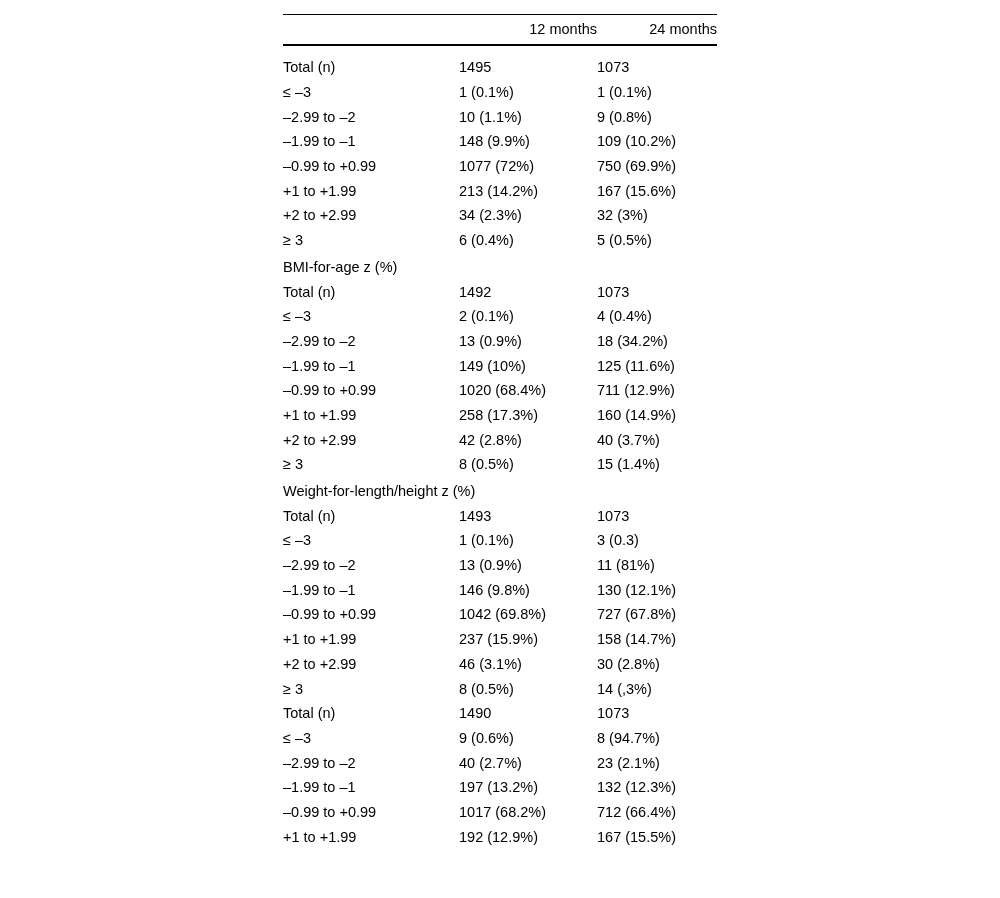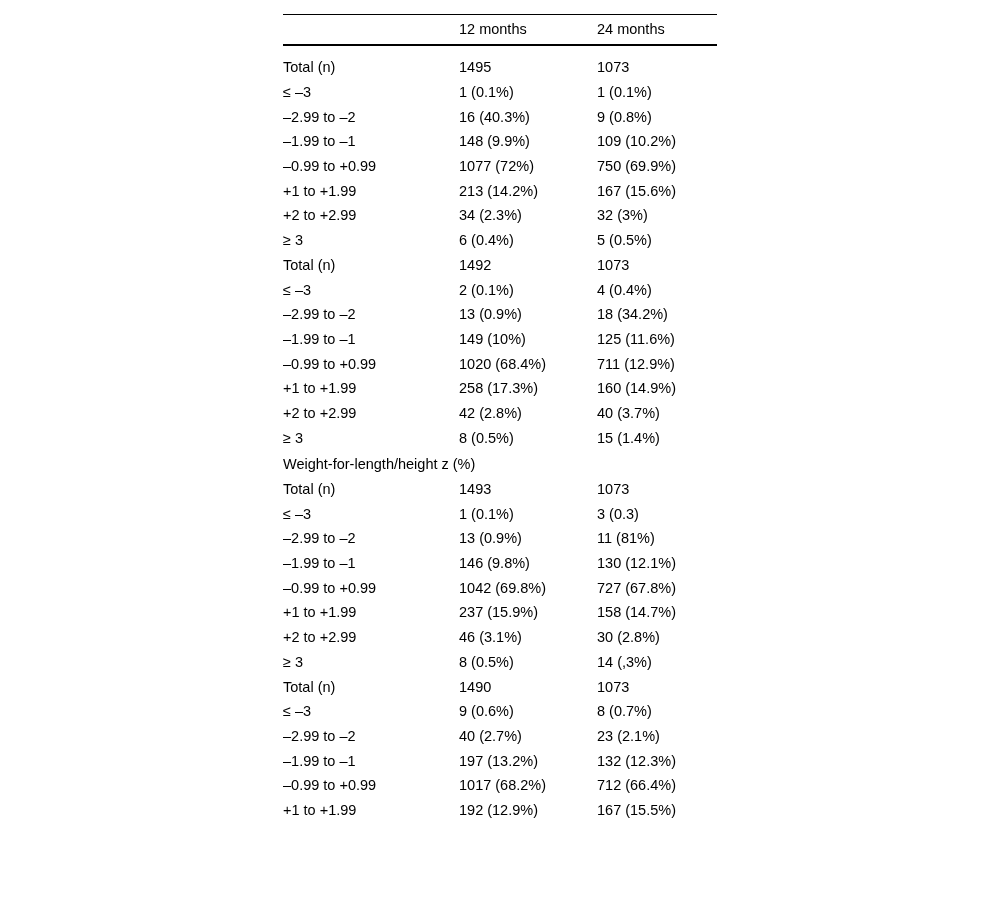--- a/index.html
+++ b/index.html
@@ -45,21 +45,21 @@
     border-top: 2.2px solid #000;
     height: 0;
     padding: 0;
     font-size: 0;
     line-height: 0;
   }
 
   
   tr.head-row th {
     font-weight: normal;
-    text-align: left;
+    text-align: right;
     padding: 6px 0 7px 0;
     font-size: 14.5px;
     vertical-align: bottom;
   }
   tr.head-row th.blank { padding-left: 7px; }
 
   
   tbody.body-rows td {
     padding: 0;
     height: 24.7px;
@@ -123,21 +123,21 @@
           <td>1495</td>
           <td>1073</td>
         </tr>
         <tr>
           <td class="sub-label">≤ –3</td>
           <td>1 (0.1%)</td>
           <td>1 (0.1%)</td>
         </tr>
         <tr>
           <td class="sub-label">–2.99 to –2</td>
-          <td>16 (40.3%)</td>
+          <td>10 (1.1%)</td>
           <td>9 (0.8%)</td>
         </tr>
         <tr>
           <td class="sub-label">–1.99 to –1</td>
           <td>148 (9.9%)</td>
           <td>109 (10.2%)</td>
         </tr>
         <tr>
           <td class="sub-label">–0.99 to +0.99</td>
           <td>1077 (72%)</td>
@@ -151,20 +151,25 @@
         <tr>
           <td class="sub-label">+2 to +2.99</td>
           <td>34 (2.3%)</td>
           <td>32 (3%)</td>
         </tr>
         <tr>
           <td class="sub-label">≥ 3</td>
           <td>6 (0.4%)</td>
           <td>5 (0.5%)</td>
         </tr>
+        <tr class="section-head-row">
+          <td class="section-label">BMI-for-age z (%)</td>
+          <td></td>
+          <td></td>
+        </tr>
         <tr>
           <td class="sub-label">Total (n)</td>
           <td>1492</td>
           <td>1073</td>
         </tr>
         <tr>
           <td class="sub-label">≤ –3</td>
           <td>2 (0.1%)</td>
           <td>4 (0.4%)</td>
         </tr>
@@ -244,21 +249,21 @@
           <td>14 (,3%)</td>
         </tr>
         <tr>
           <td class="sub-label">Total (n)</td>
           <td>1490</td>
           <td>1073</td>
         </tr>
         <tr>
           <td class="sub-label">≤ –3</td>
           <td>9 (0.6%)</td>
-          <td>8 (0.7%)</td>
+          <td>8 (94.7%)</td>
         </tr>
         <tr>
           <td class="sub-label">–2.99 to –2</td>
           <td>40 (2.7%)</td>
           <td>23 (2.1%)</td>
         </tr>
         <tr>
           <td class="sub-label">–1.99 to –1</td>
           <td>197 (13.2%)</td>
           <td>132 (12.3%)</td>

